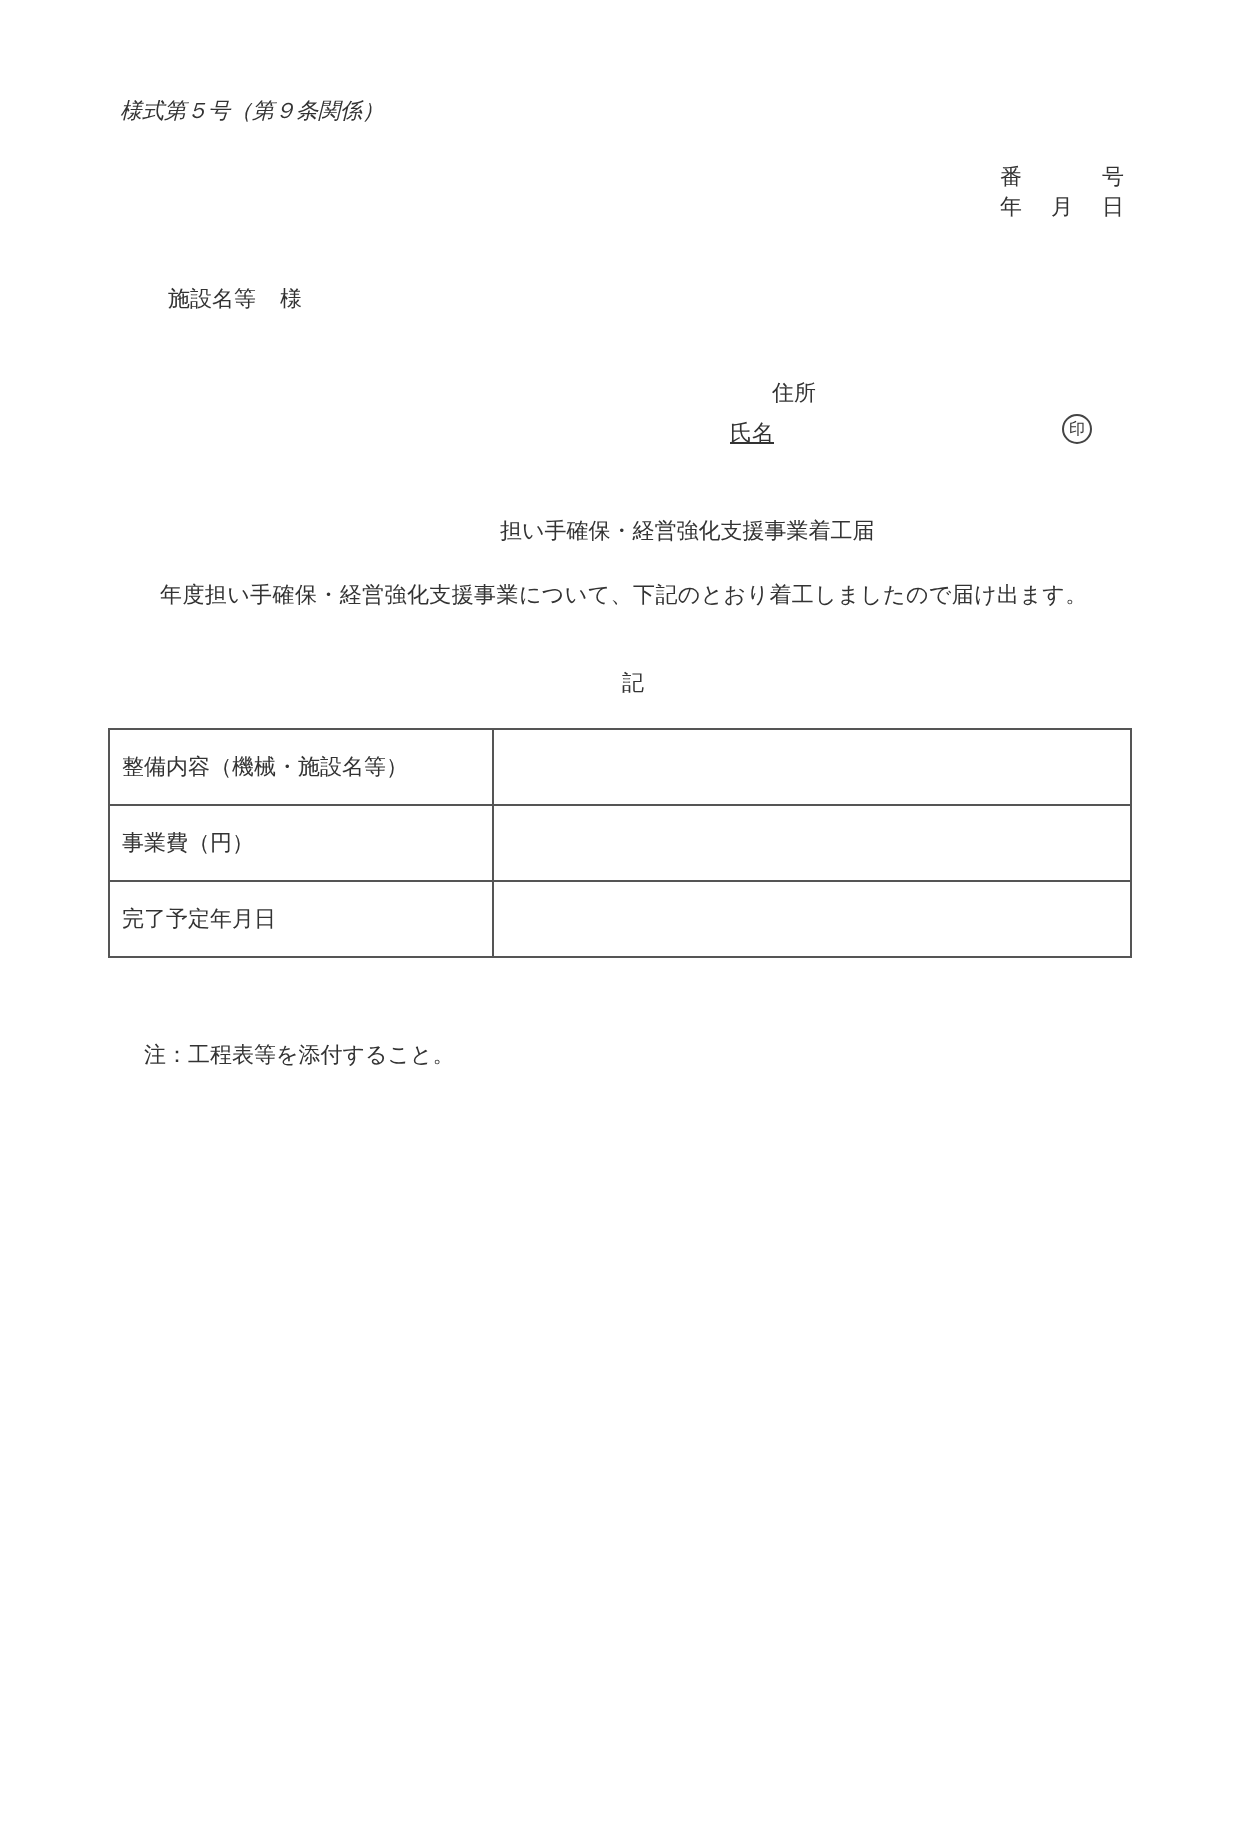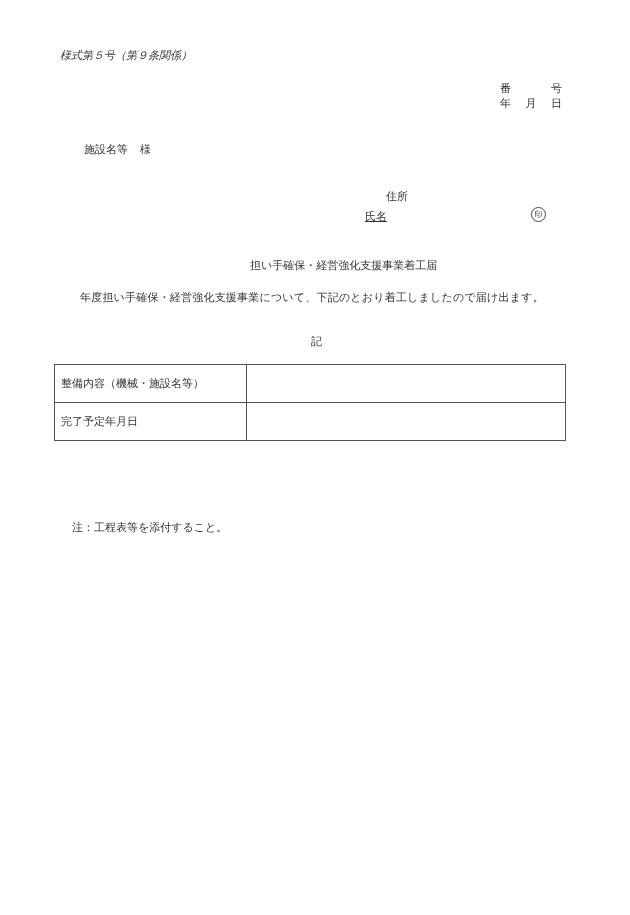--- a/index.html
+++ b/index.html
@@ -69,19 +69,23 @@
 
 <div class="abs ki">記</div>
 
 <table class="form-table">
   <tbody>
       <tr>
     <td class="label">整備内容（機械・施設名等）</td>
     <td></td>
   </tr>
   <tr>
+    <td class="label">事業費（円）</td>
+    <td></td>
+  </tr>
+  <tr>
     <td class="label">完了予定年月日</td>
     <td></td>
   </tr>
 </tbody>
   </table>
 
 <div class="abs note">注：工程表等を添付すること。</div>
 
 </body></html>

